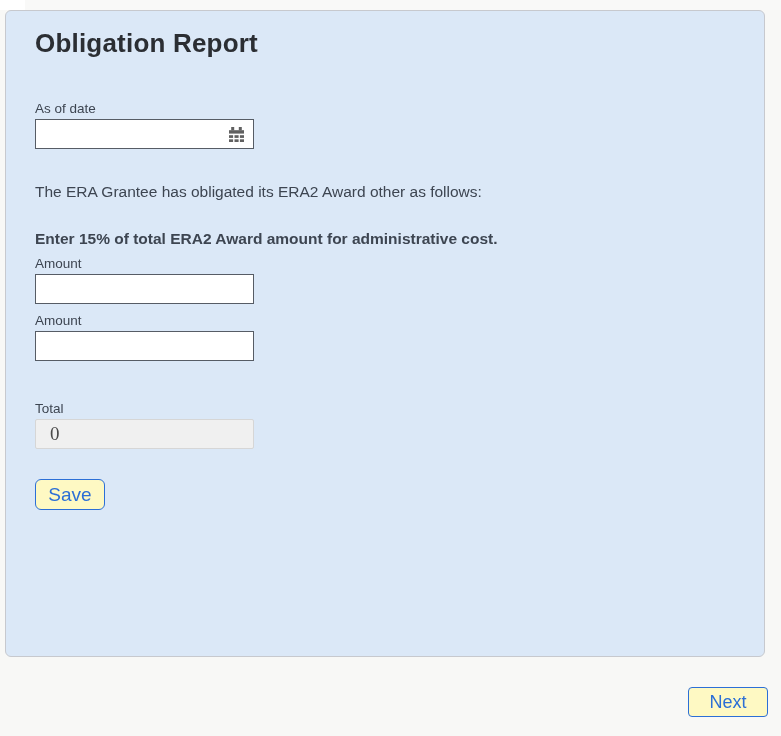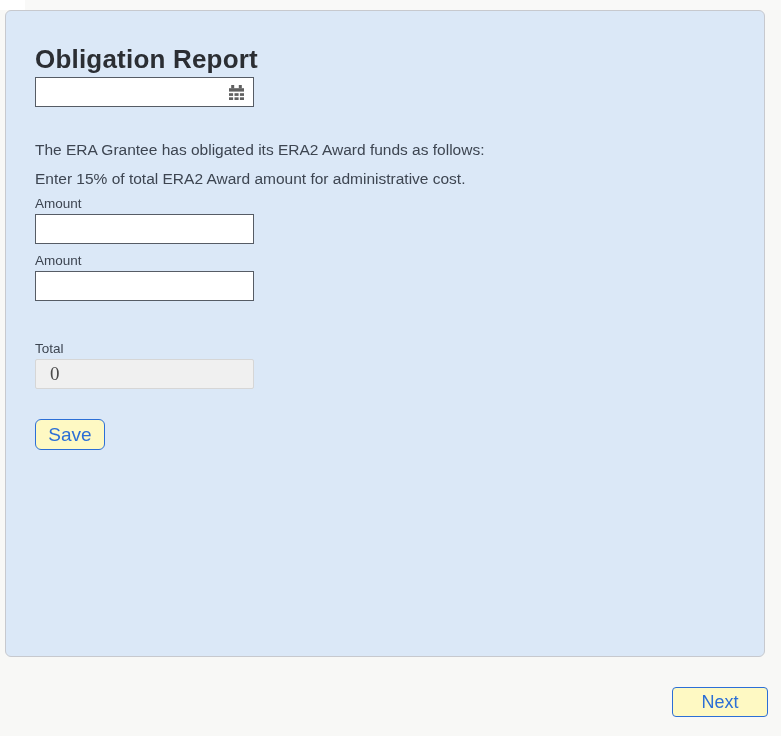--- a/index.html
+++ b/index.html
@@ -23,37 +23,37 @@
   }
   .top-strip{height:10px;background:#f9f9f8;}
   .top-strip::before{content:"";display:block;width:25px;height:10px;background:#ffffff;}
   .panel{
     margin-left:5px;
     width:760px;
     height:647px;
     background:var(--panel-bg);
     border:1px solid var(--panel-border);
     border-radius:6px;
-    padding:32px 30px 29px 29px;
+    padding:16px 30px 29px 29px;
   }
   .page-title{
     font-size:26px;
     font-weight:700;
     line-height:1.25;
     color:var(--title-color);
     letter-spacing:0.2px;
   }
   .para{
     font-size:15.5px;
     line-height:1.3;
     color:var(--text-color);
   }
   .intro{margin-top:32px;}
   .statement{margin-top:33px;}
-  .instr-admin{margin-top:9px;}
+  .instr-admin{margin-top:27px;font-weight:bold;}
   .instr-other{margin-top:31px;}
   .field-label{
     display:block;
     font-size:13.5px;
     line-height:1.3;
     color:var(--text-color);
   }
   .lbl-asof{margin-top:40px;}
   .lbl-amount1{margin-top:6px;}
   .lbl-amount2{margin-top:8px;}
@@ -111,56 +111,57 @@
     font-size:19px;
     line-height:27px;
     text-align:center;
   }
   .footer-row{
     text-align:right;
     margin-top:30px;
     padding-right:13px;
   }
   .next-btn{
-    width:96px;
+    width:80px;
     height:30px;
     font-size:18px;
     line-height:26px;
     border-width:1px;
     border-radius:4px;
   }
 </style>
 </head>
 <body>
 
 <div class="top-strip"></div>
 
 <div class="panel">
 
   <h1 class="page-title">Obligation Report</h1>
 
 
+  <label class="field-label lbl-asof">As of date</label>
   <div class="date-wrap">
     <input class="text-input" type="text" value="" style="">
     <svg class="cal-icon" viewBox="0 0 15 15" aria-hidden="true">
       <g fill="currentColor">
         <rect x="2.2" y="0" width="3" height="3.4"></rect>
         <rect x="9.8" y="0" width="3" height="3.4"></rect>
         <rect x="0" y="3.2" width="15" height="3.4"></rect>
         <rect x="0" y="8.2" width="4.1" height="2.7"></rect>
         <rect x="5.5" y="8.2" width="4.1" height="2.7"></rect>
         <rect x="10.9" y="8.2" width="4.1" height="2.7"></rect>
         <rect x="0" y="12.3" width="4.1" height="2.7"></rect>
         <rect x="5.5" y="12.3" width="4.1" height="2.7"></rect>
         <rect x="10.9" y="12.3" width="4.1" height="2.7"></rect>
       </g>
     </svg>
   </div>
 
-  <p class="para statement">The ERA Grantee has obligated its ERA2 Award funds as follows:</p>
+  <p class="para statement">The ERA Grantee has obligated its ERA2 Award other as follows:</p>
 
   <p class="para instr-admin">Enter 15% of total ERA2 Award amount for administrative cost.</p>
   <label class="field-label lbl-amount1">Amount</label>
   <input class="text-input amount-input" type="text" value="" style="">
 
   <label class="field-label lbl-amount2">Amount</label>
   <input class="text-input amount-input" type="text" value="" style="">
 
   <label class="field-label lbl-total">Total</label>
   <input class="total-input" type="text" disabled="" value="0" style="">

